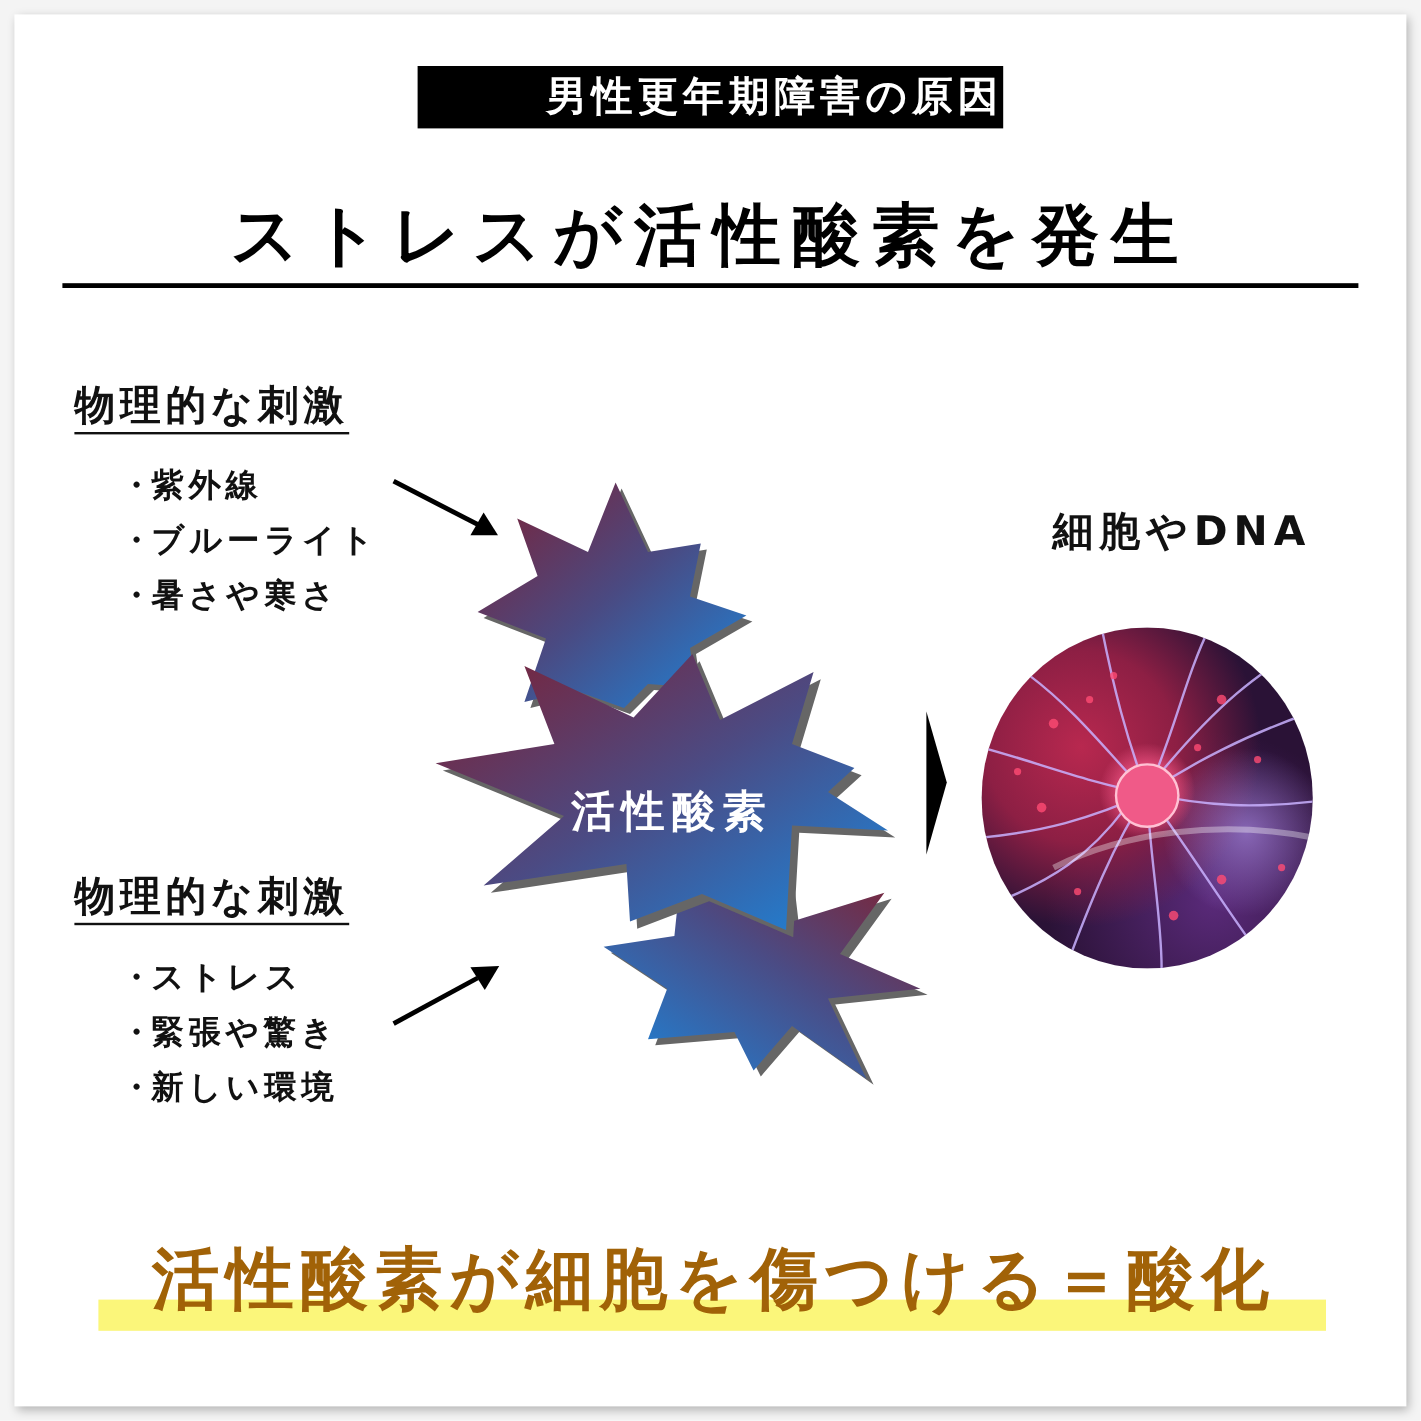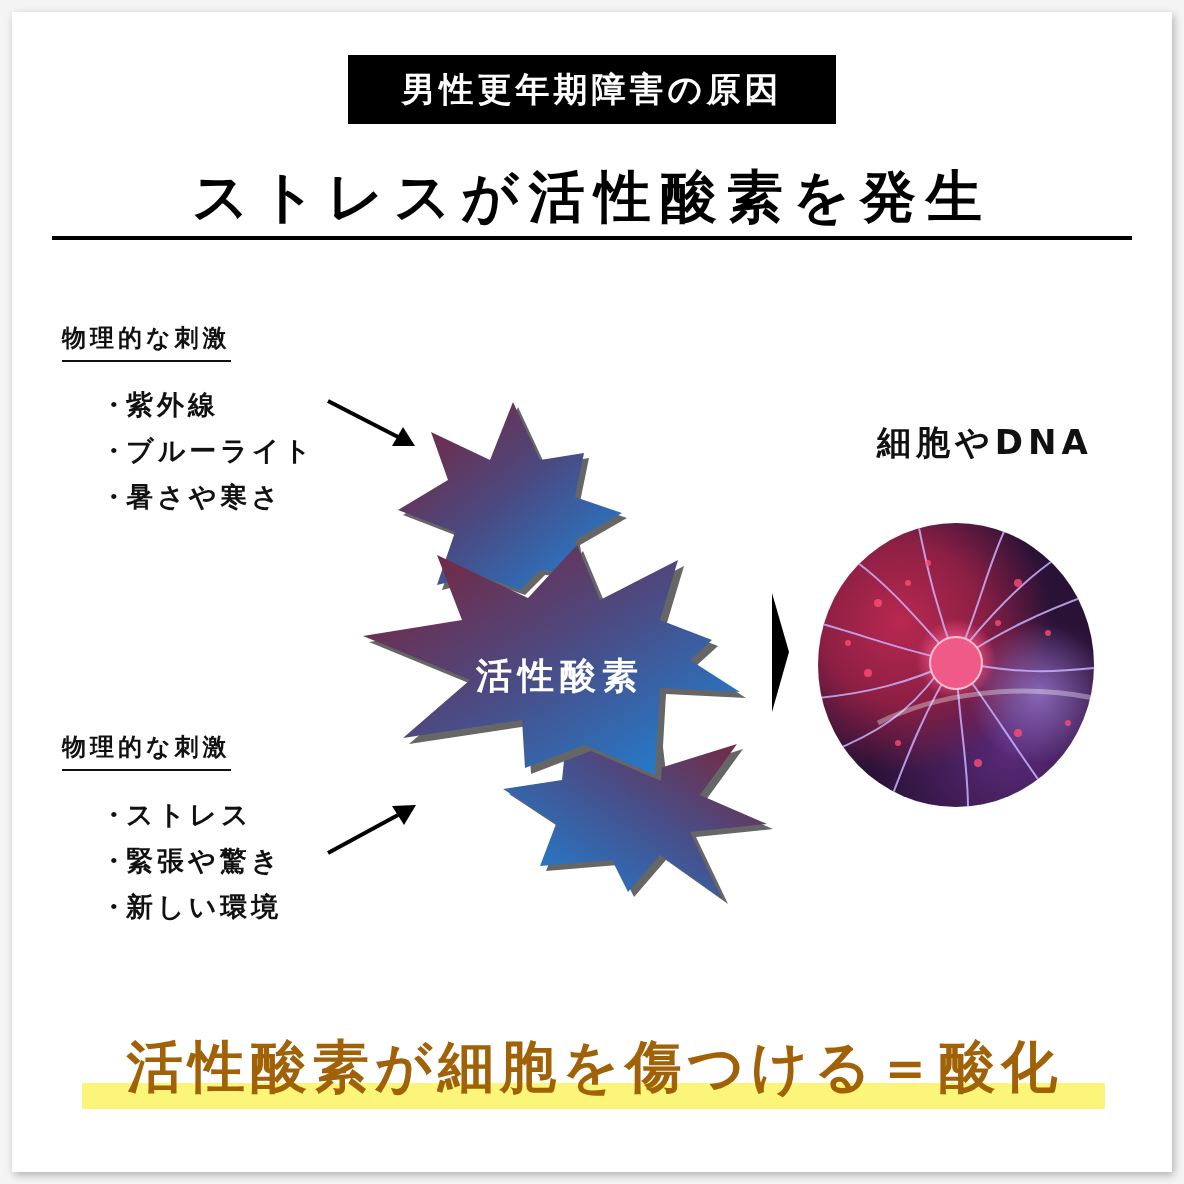--- a/index.html
+++ b/index.html
@@ -13,24 +13,24 @@
   .card {
     position: absolute;
     left: 12px; top: 12px;
     width: 1160px; height: 1160px;
     background: #ffffff;
     box-shadow: 2px 3px 8px rgba(0,0,0,0.28);
   }
   .badge {
     position: absolute;
     left: 348px; top: 55px;
-    width: 488px; height: 69px;
+    width: 488px; height: 52px;
     background: #000;
     color: #fff;
-    display: flex; align-items: center; justify-content: center;
+    display: flex; align-items: center; justify-content: flex-end;
     font-size: 34px; font-weight: bold;
     letter-spacing: 4px;
   }
   .headline {
     position: absolute;
     left: 52px; top: 152px;
     width: 1080px;
     text-align: center;
     font-size: 56px; font-weight: bold;
     letter-spacing: 10px;
@@ -39,21 +39,21 @@
   }
   .headline-rule {
     position: absolute;
     left: 52px; top: 236px;
     width: 1080px; height: 4px;
     background: #000;
   }
   .section-title {
     position: absolute;
     left: 62px;
-    font-size: 24px; font-weight: bold;
+    font-size: 34px; font-weight: bold;
     letter-spacing: 4px;
     color: #111;
     line-height: 40px;
     border-bottom: 2px solid #111;
     padding-bottom: 2px;
   }
   .list {
     position: absolute;
     left: 100px;
     margin: 0; padding: 0;

